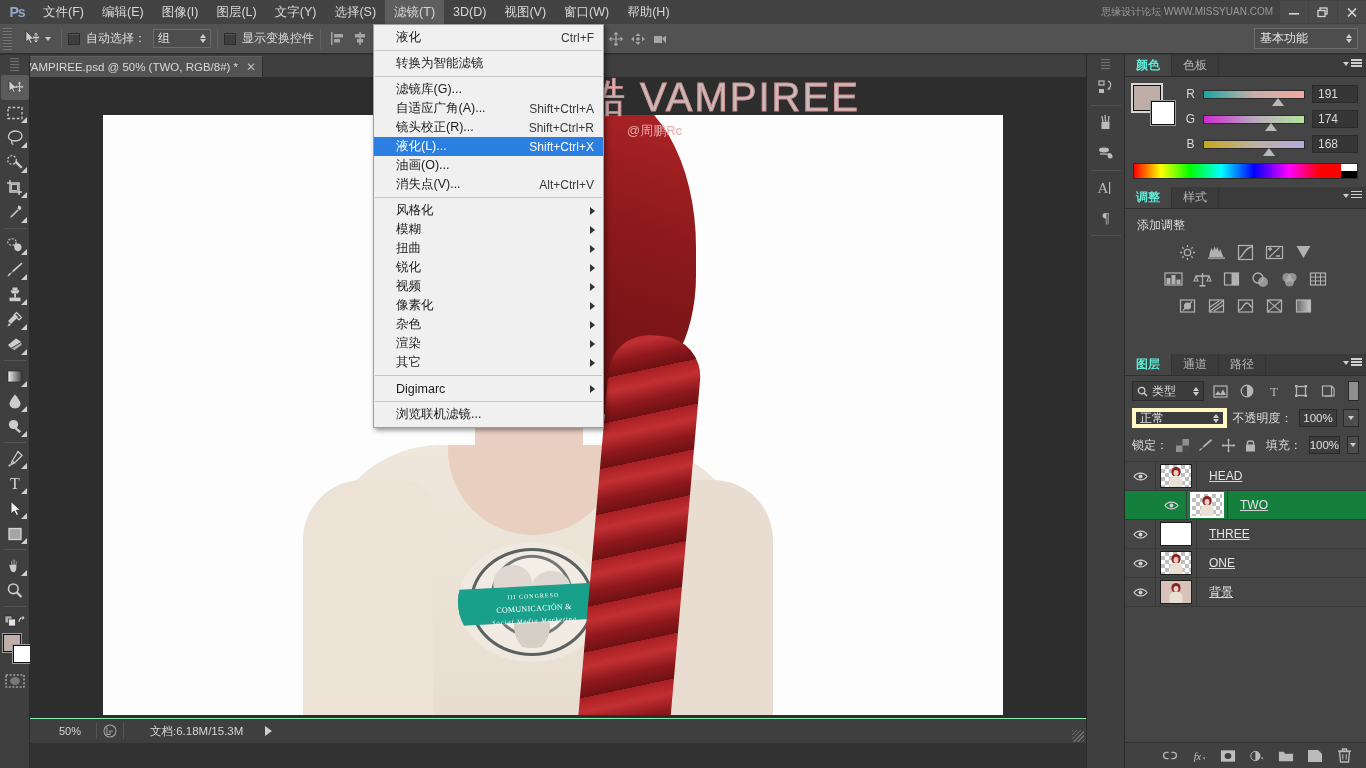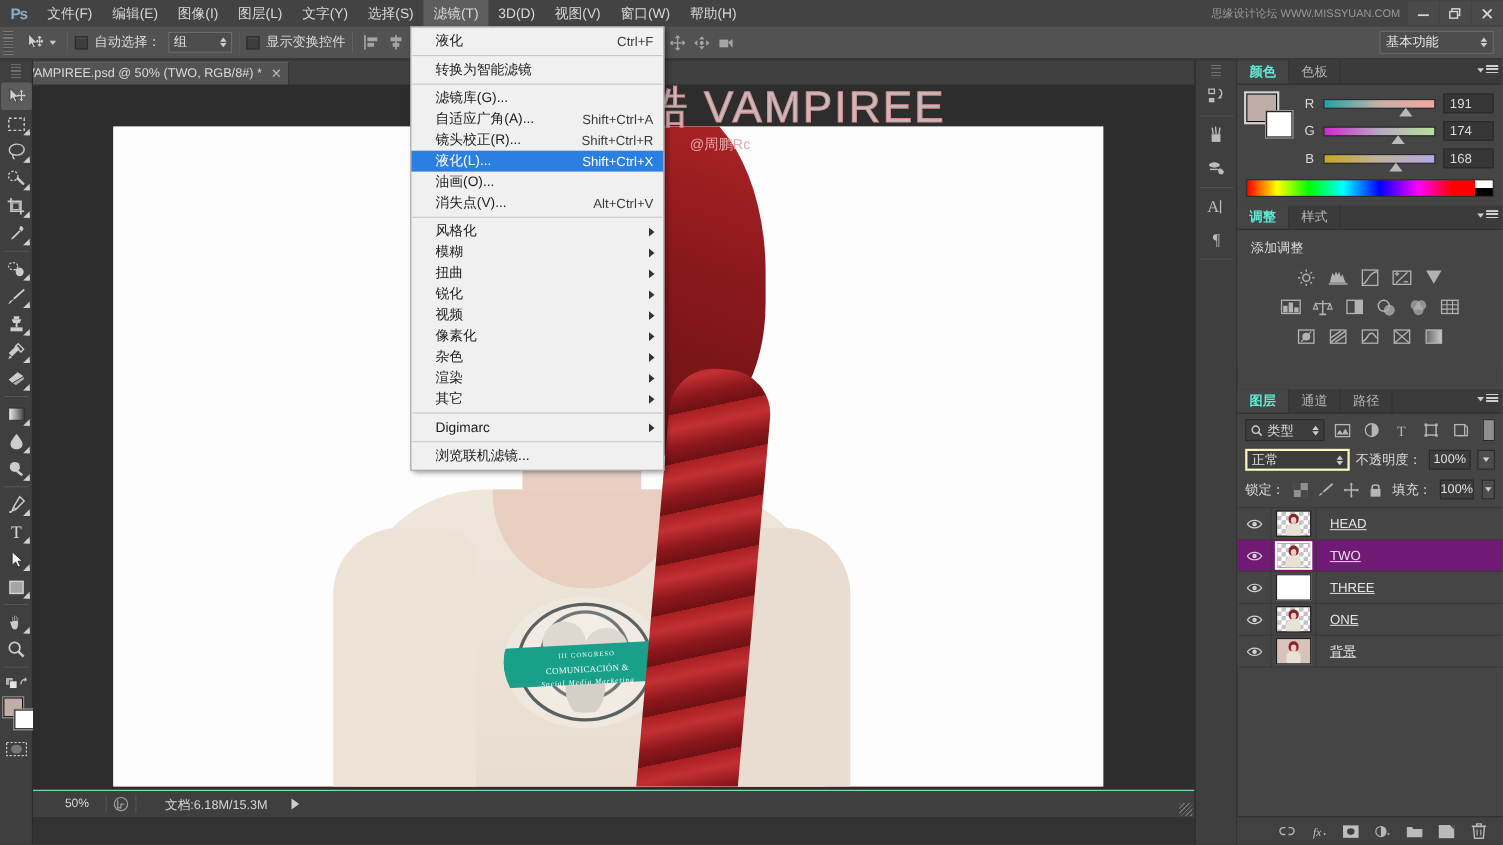--- a/index.html
+++ b/index.html
@@ -292,30 +292,30 @@
 
   
   .layers-head { padding:5px 7px; display:flex; align-items:center; gap:5px; }
   .filter-sel {
     height:20px; width:72px; background:#3c3c3c; border:1px solid #2a2a2a; color:#dcdcdc;
     display:flex;align-items:center;gap:4px;padding:0 4px; font-size:12px;
   }
   .lf-ic { width:22px;height:20px;display:flex;align-items:center;justify-content:center;opacity:.85; }
   .toggle-pill { margin-left:auto; width:11px;height:20px;background:#8f8f8f;border:1px solid #2a2a2a; }
   .blend-row { padding:2px 7px 5px 7px; display:flex; align-items:center; gap:6px; }
-  .blend-sel { height:20px; width:97px; background:#3c3c3c;border:2px solid #fef9c3; color:#e0e0e0;
+  .blend-sel { height:20px; width:97px; background:#3c3c3c;border:4px solid #fef9c3; color:#e0e0e0;
     font-size:12px; display:flex;align-items:center;justify-content:space-between;padding:0 4px;}
   .lbl { font-size:12px;color:#dcdcdc; white-space:nowrap;}
   .numfield { height:18px;width:40px;background:#3c3c3c;border:1px solid #2a2a2a;color:#e0e0e0;
     font-size:11.5px;display:flex;align-items:center;justify-content:center; }
   .dncaret { width:16px;height:18px;background:#4d4d4d;border:1px solid #2a2a2a;display:flex;align-items:center;justify-content:center;}
   .lock-row { padding:2px 7px 6px 7px; display:flex; align-items:center; gap:7px; }
   .layer-list { border-top:1px solid #3a3a3a;text-decoration:underline; }
   .layer-row { height:29px; display:flex; align-items:center; border-bottom:1px solid #3a3a3a; }
-  .layer-row.sel { background:#701a75; }
+  .layer-row.sel { background:#15803d;padding-left:31px; }
   .eye { width:30px; height:29px; display:flex;align-items:center;justify-content:center; }
   .thumb-wrap { width:42px;height:29px;display:flex;align-items:center;justify-content:center;
     border-left:1px solid #3a3a3a; border-right:1px solid #3a3a3a; }
   .thumb { width:32px;height:24px; border:1px solid #1e1e1e; position:relative; overflow:hidden;
     background-image:
       linear-gradient(45deg, #bfbfbf 25%, transparent 25%, transparent 75%, #bfbfbf 75%),
       linear-gradient(45deg, #bfbfbf 25%, #fff 25%, #fff 75%, #bfbfbf 75%);
     background-size: 8px 8px; background-position: 0 0, 4px 4px;
   }
   .thumb.selbox { outline:2px solid #fff; outline-offset:-1px; }

